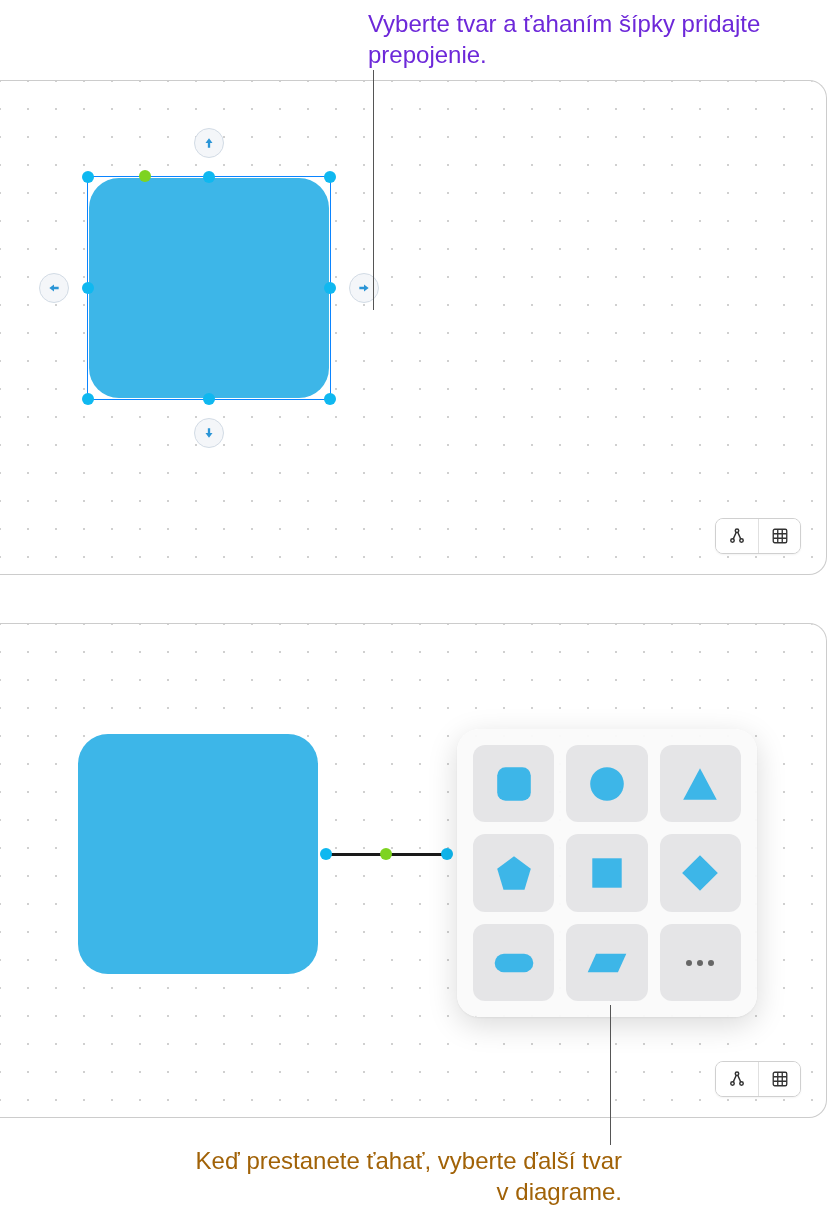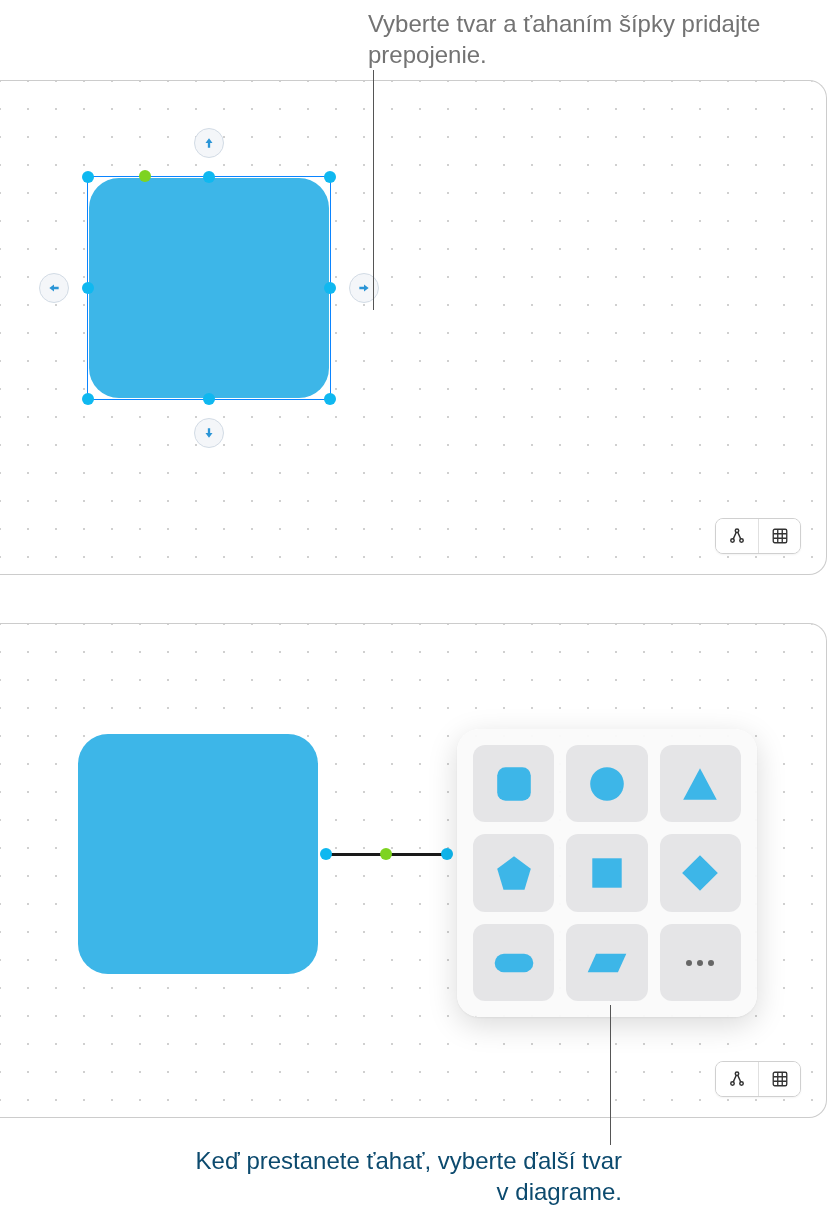--- a/index.html
+++ b/index.html
@@ -10,40 +10,40 @@
     background: #fff;
     width: 827px;
   }
 
   .callout-top {
     position: absolute;
     top: 8px;
     left: 368px;
     font-size: 24px;
     line-height: 1.3;
-    color: #737373;
+    color: #6d28d9;
     z-index: 50;
   }
   .callout-top-line {
     position: absolute;
     top: 70px;
     left: 373px;
     width: 1px;
     height: 240px;
     background: #555;
     z-index: 49;
   }
 
   .callout-bottom {
     position: absolute;
     top: 1145px;
     left: 192px;
     font-size: 24px;
     line-height: 1.3;
-    color: #0c4a6e;
+    color: #a16207;
     text-align: right;
     width: 430px;
     z-index: 50;
   }
   .callout-bottom-line {
     position: absolute;
     top: 1005px;
     left: 610px;
     width: 1px;
     height: 140px;

